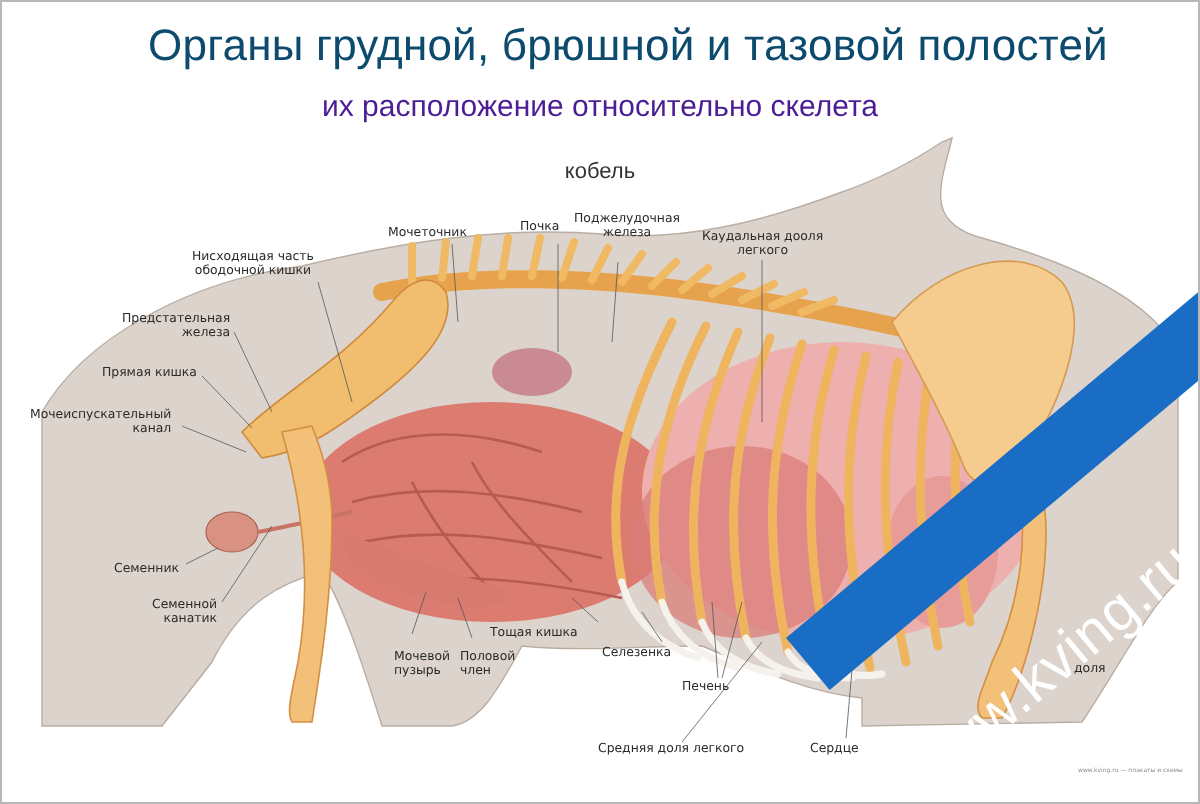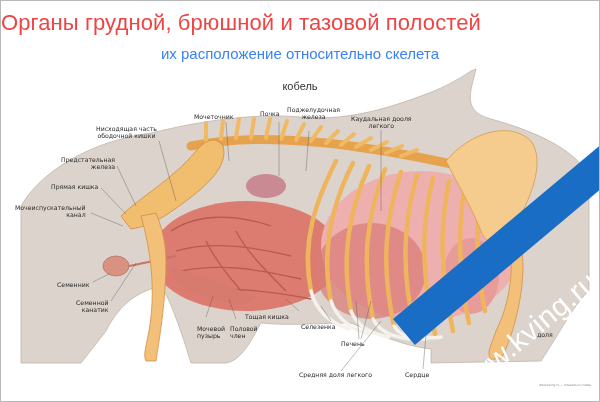--- a/index.html
+++ b/index.html
@@ -1,19 +1,19 @@
 <!DOCTYPE html>
 <html><head>
 <meta charset="utf-8">
 <style>
   html, body { margin: 0; padding: 0; }
   body { width: 600px; height: 402px; overflow: hidden; background: #ffffff; font-family: "DejaVu Sans", sans-serif; }
   .poster { position: relative; width: 598px; height: 400px; border: 1px solid #b8b8b8; background: #ffffff; overflow: hidden; }
-  .title { position: absolute; left: 0; right: 0; top: 9px; font-family: "Liberation Sans", sans-serif; font-size: 22px; color: #ef4444; letter-spacing: 0.1px; }
-  .subtitle { position: absolute; left: 0; right: 0; top: 44px; text-align: center; font-family: "Liberation Sans", sans-serif; font-size: 15px; color: #3b82f6; }
+  .title { position: absolute; left: 0; right: 0; top: 9px; text-align: center; font-family: "Liberation Sans", sans-serif; font-size: 22px; color: #0c4a6e; letter-spacing: 0.1px; padding-left: 28px; }
+  .subtitle { position: absolute; left: 0; right: 0; top: 44px; text-align: center; font-family: "Liberation Sans", sans-serif; font-size: 15px; color: #4c1d95; }
   .subsub { position: absolute; left: 0; right: 0; top: 79px; text-align: center; font-family: "Liberation Sans", sans-serif; font-size: 11px; color: #333; }
   svg.art { position: absolute; left: 0; top: 0; }
   .lbl { position: absolute; font-family: "DejaVu Sans", sans-serif; font-size: 6.2px; line-height: 7.4px; color: #2a2a2a; white-space: pre; }
   .lbl.r { text-align: right; }
   .lbl.c { text-align: center; }
   .banner { position: absolute; left: 392px; top: 318px; width: 300px; height: 34px; background: #1a6dc4; transform: rotate(-40deg); transform-origin: 0 0; }
   .banner-text { position: absolute; left: 446px; top: 378px; transform: rotate(-40deg); transform-origin: 0 0; color: #ffffff; font-family: "Liberation Sans", sans-serif; font-size: 29px; letter-spacing: 0.5px; white-space: nowrap; }
   .footnote { position: absolute; left: 538px; top: 382px; font-size: 3px; color: #888; }
 </style>
 </head>

